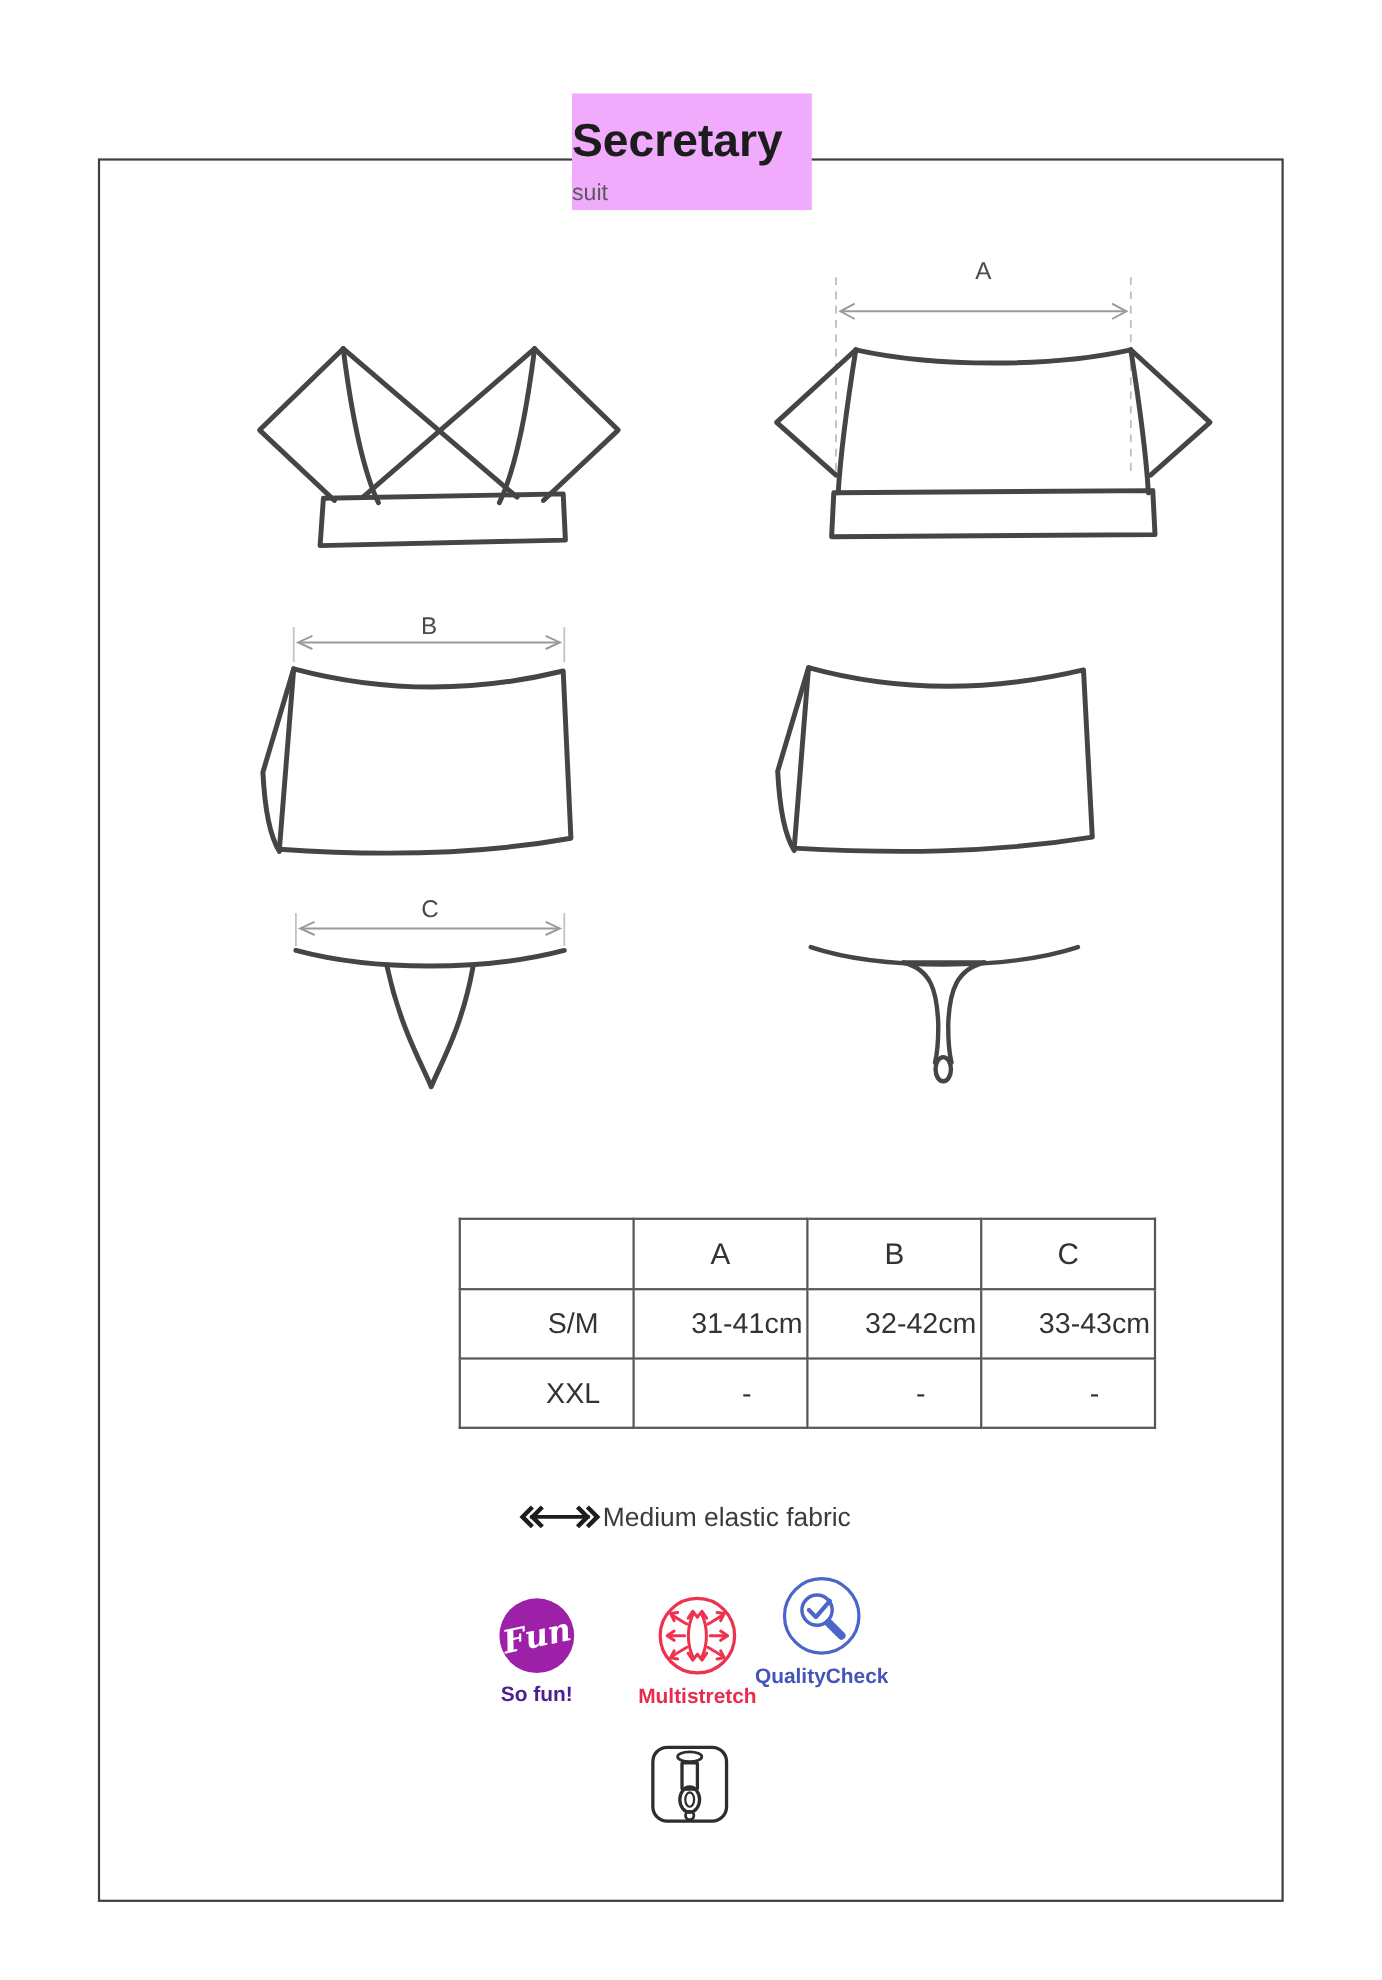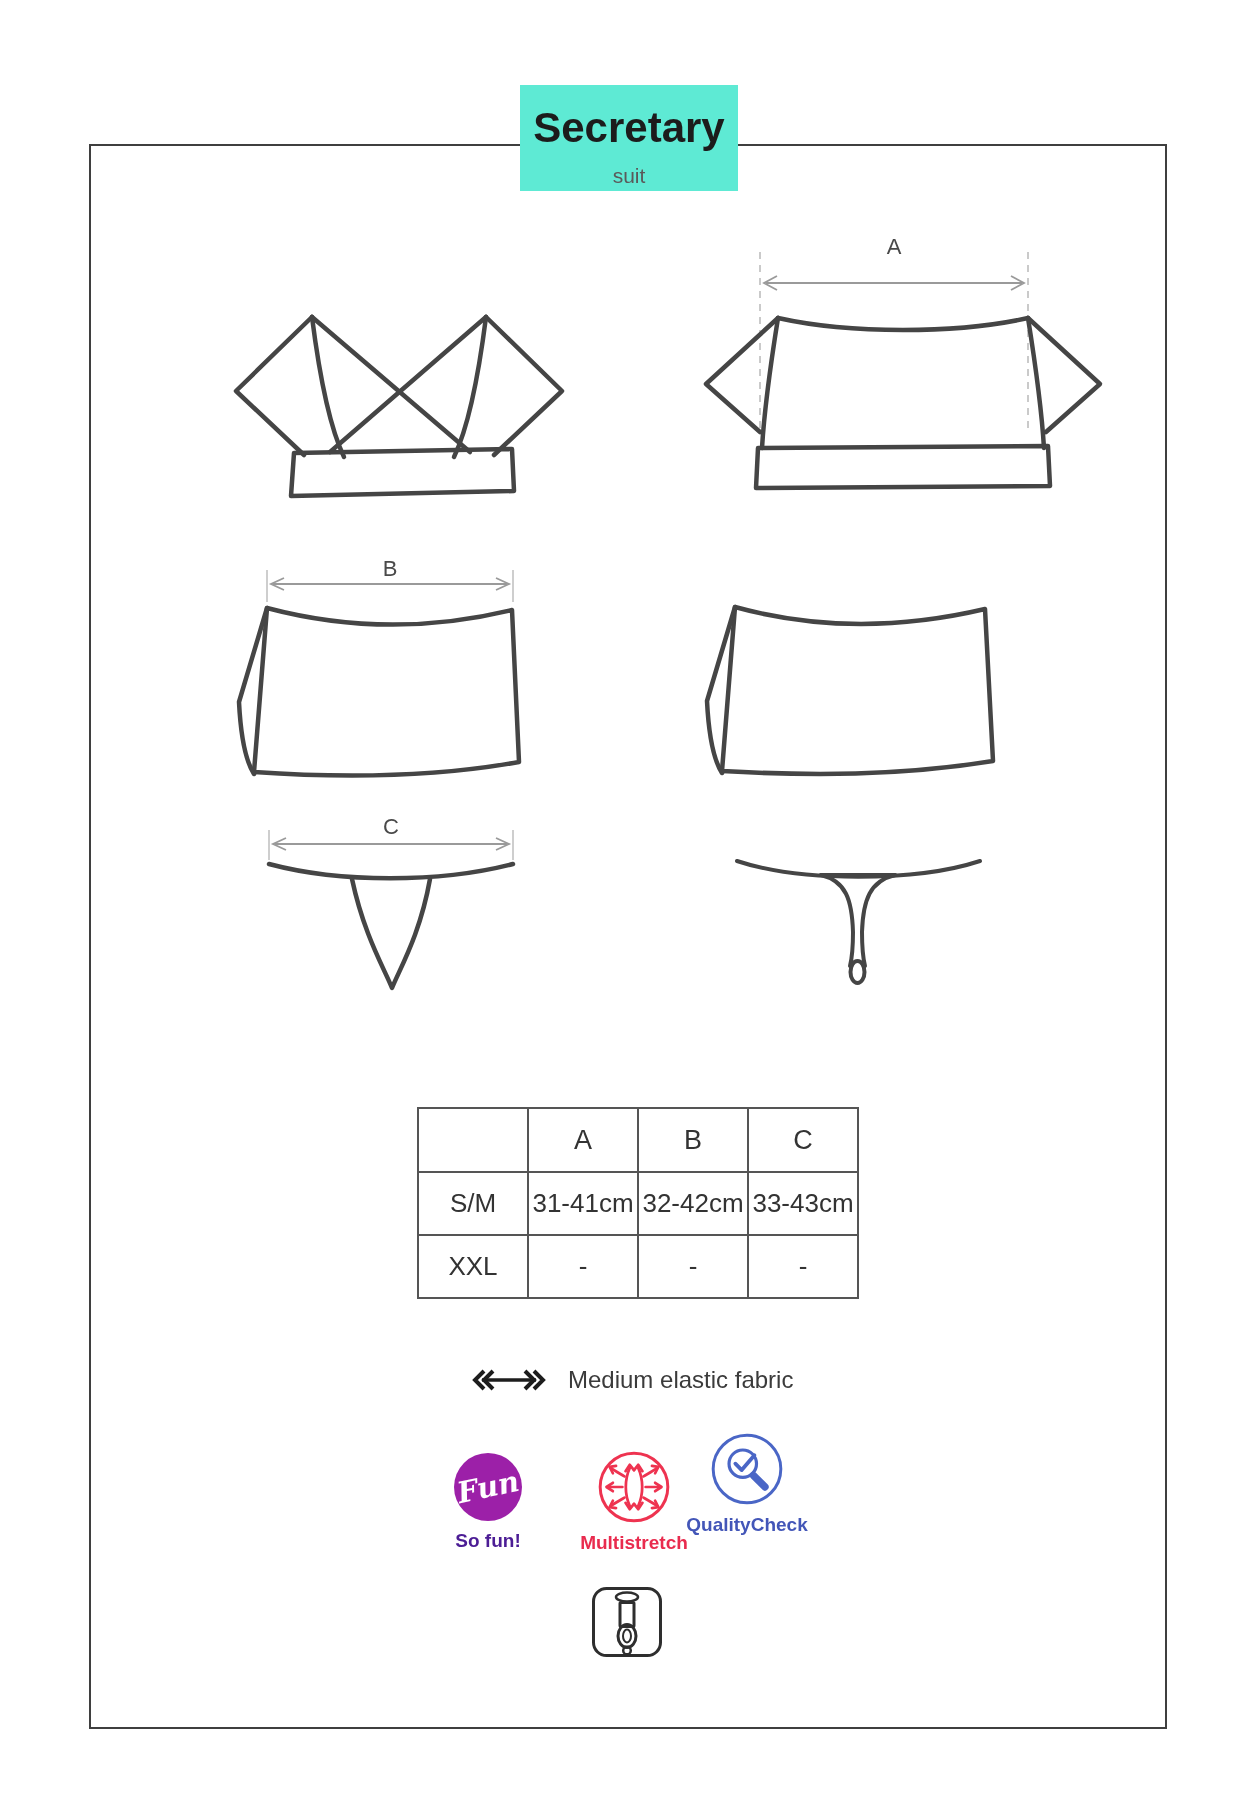--- a/index.html
+++ b/index.html
@@ -7,40 +7,40 @@
     width:1256px;height:1800px;position:relative;background:#ffffff;
     font-family:"Liberation Sans", sans-serif;overflow:hidden;color:#333;
   }
   .frame{
     position:absolute;left:89px;top:144px;width:1074px;height:1581px;
     border:2px solid #3f3f3f;
   }
   .drawings-svg{position:absolute;left:0;top:0;}
   .title-block{
     position:absolute;left:520px;top:85px;width:218px;height:106px;
-    background:#5eead4;text-align:center;
+    background:#f0abfc;
   }
   .title-main{
     margin-top:22px;font-size:42px;font-weight:bold;color:#1c1c1c;line-height:1.0;
   }
   .title-sub{font-size:21px;color:#5a5a5a;margin-top:15px;}
   .dim-label{
     position:absolute;font-size:22px;color:#4a4a4a;width:60px;text-align:center;
   }
   .size-table{
     position:absolute;left:417px;top:1107px;border-collapse:collapse;table-layout:fixed;
   }
   .size-table td{
     width:108px;border:2px solid #555555;text-align:center;vertical-align:middle;
     font-size:26px;color:#333;padding:0;
   }
   .size-table tr.hdr td{height:62px;font-size:27px;}
-  .size-table tr.row td{height:61px;}
+  .size-table tr.row td{height:61px;padding-left:48px;}
   .fabric-note{
-    position:absolute;left:472px;top:1366px;display:flex;align-items:center;gap:22px;
+    position:absolute;left:472px;top:1366px;display:flex;align-items:flex-start;gap:2px;
   }
   .fabric-note .txt{font-size:24px;color:#3b3b3b;}
   .badge{position:absolute;width:170px;text-align:center;}
   .badge svg{display:block;margin:0 auto;}
   .badge .lbl{font-size:19px;font-weight:bold;margin-top:8px;}
   .badge-fun   .lbl{color:#4c1d95;}
   .badge-multi .lbl{color:#e92b4e;}
   .badge-qc    .lbl{color:#4356b8;}
   .care-box{position:absolute;left:591px;top:1586px;}
 </style>

